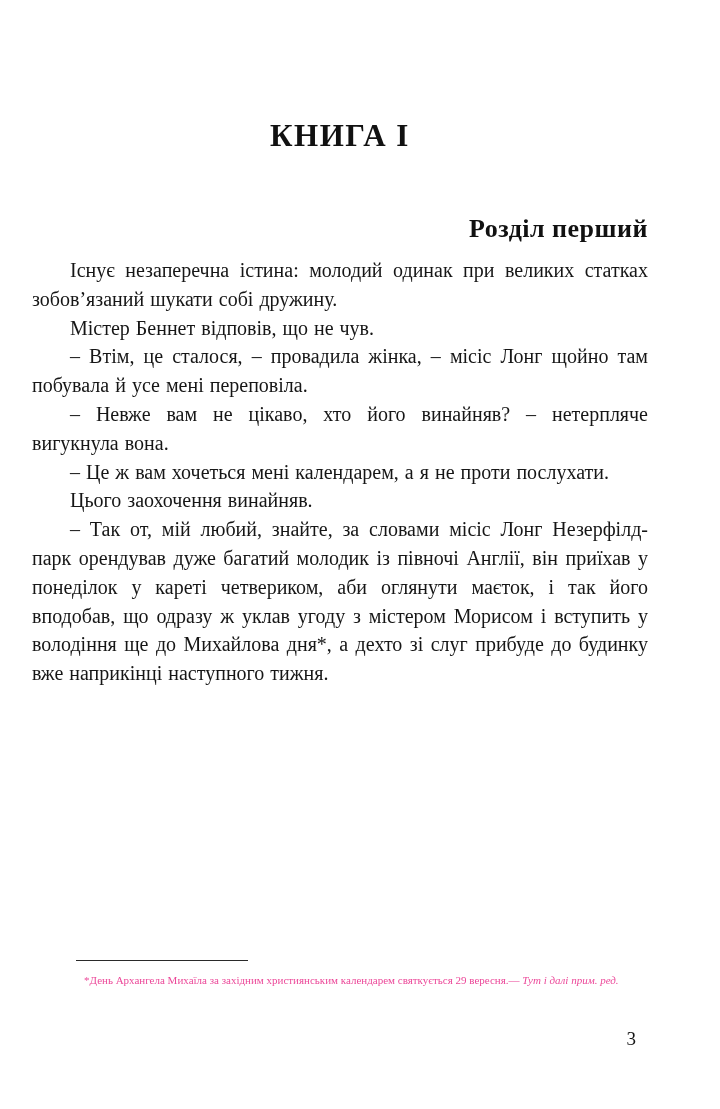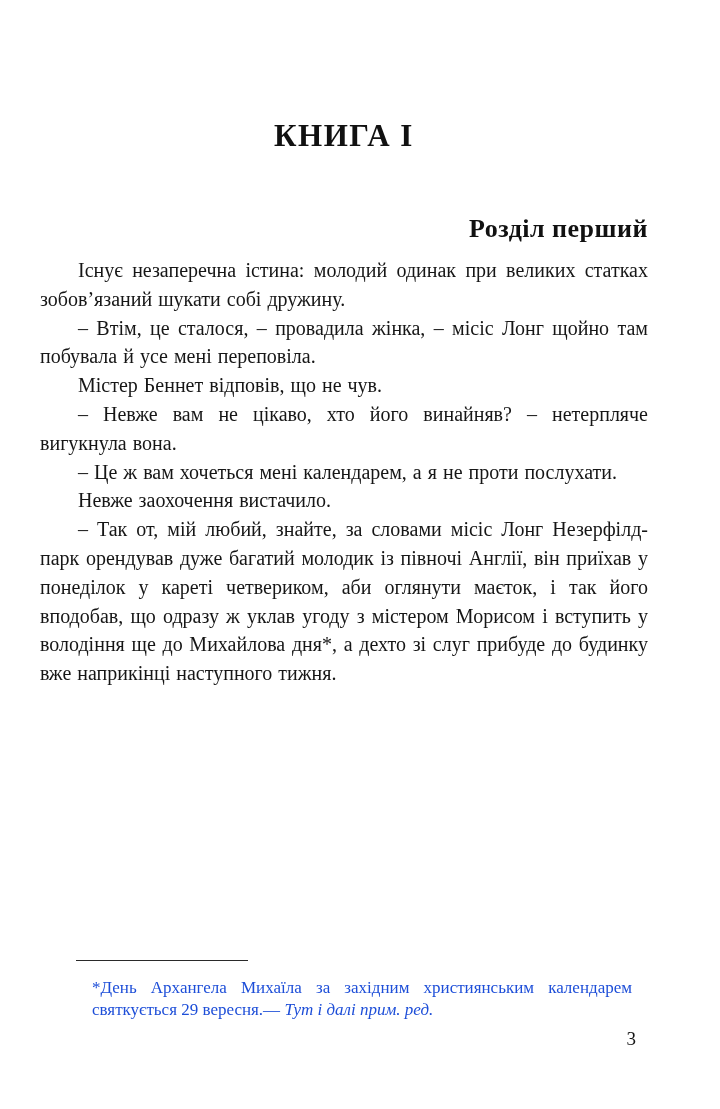--- a/index.html
+++ b/index.html
@@ -8,21 +8,21 @@
     background: #ffffff;
   }
   .book-page {
     position: relative;
     width: 720px;
     height: 1109px;
     box-sizing: border-box;
     background: #ffffff;
     color: #161616;
     font-family: "Liberation Serif", serif;
-    padding: 118px 72px 0 40px;
+    padding: 118px 72px 0 32px;
     overflow: hidden;
   }
   .book-title {
     margin: 0;
     text-align: center;
     font-size: 31px;
     line-height: 36px;
     font-weight: bold;
     letter-spacing: 1.5px;
     color: #111111;
@@ -53,25 +53,25 @@
     right: 72px;
     top: 960px;
   }
   .footnote-rule {
     width: 172px;
     height: 1px;
     background: #2a2a2a;
     margin-bottom: 7px;
   }
   .footnote-text {
-    margin: 16px;
-    font-size: 17px;
+    margin: 8px;
+    font-size: 11px;
     line-height: 22px;
     text-align: justify;
-    color: #1d4ed8;
+    color: #ec4899;
   }
   .footnote-text em {
     font-style: italic;
   }
   .page-number {
     position: absolute;
     right: 84px;
     top: 1028px;
     font-size: 19px;
     line-height: 22px;
@@ -82,25 +82,25 @@
 <body>
 
 <div class="book-page">
 
   <h1 class="book-title">КНИГА I</h1>
 
   <h2 class="chapter-title">Розділ перший</h2>
 
   <div class="body-text">
     <p>Існує незаперечна істина: молодий одинак при великих статках зобов’язаний шукати собі дружину.</p>
+    <p>Містер Беннет відповів, що не чув.</p>
     <p>– Втім, це сталося, – провадила жінка, – місіс Лонг щойно там побувала й усе мені переповіла.</p>
-    <p>Містер Беннет відповів, що не чув.</p>
     <p>– Невже вам не цікаво, хто його винайняв? – нетерпляче вигукнула вона.</p>
     <p>– Це ж вам хочеться мені календарем, а я не проти послухати.</p>
-    <p>Невже заохочення вистачило.</p>
+    <p>Цього заохочення винайняв.</p>
     <p>– Так от, мій любий, знайте, за словами місіс Лонг Незерфілд-парк орендував дуже багатий молодик із півночі Англії, він приїхав у понеділок у кареті четвериком, аби оглянути маєток, і так його вподобав, що одразу ж уклав угоду з містером Морисом і вступить у володіння ще до Михайлова дня*, а дехто зі слуг прибуде до будинку вже наприкінці наступного тижня.</p>
   </div>
 
   <div class="footnote">
     <div class="footnote-rule"></div>
     <p class="footnote-text"><span>*День Архангела Михаїла за західним християнським календарем святкується 29 вересня.— </span><em>Тут і далі прим. ред.</em></p>
   </div>
 
   <div class="page-number">3</div>
 

